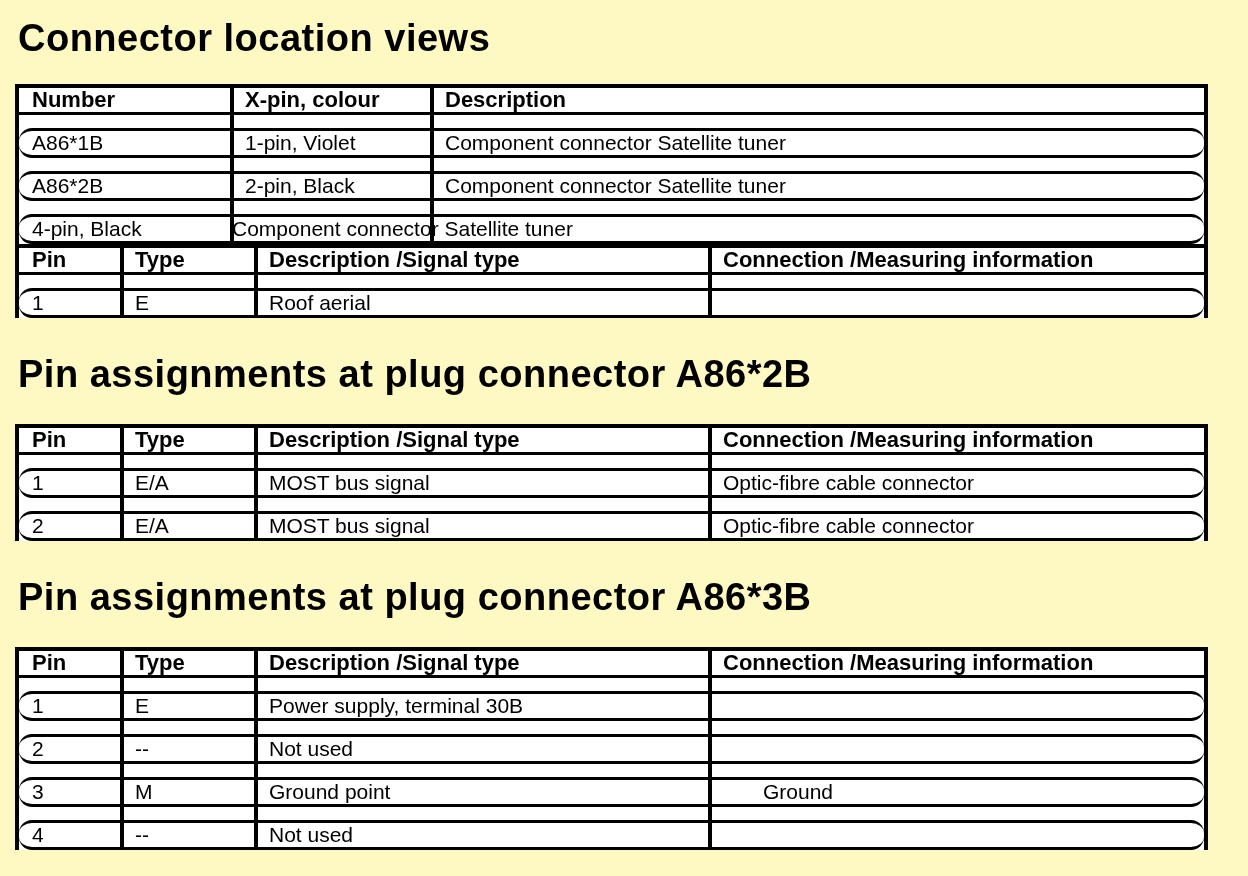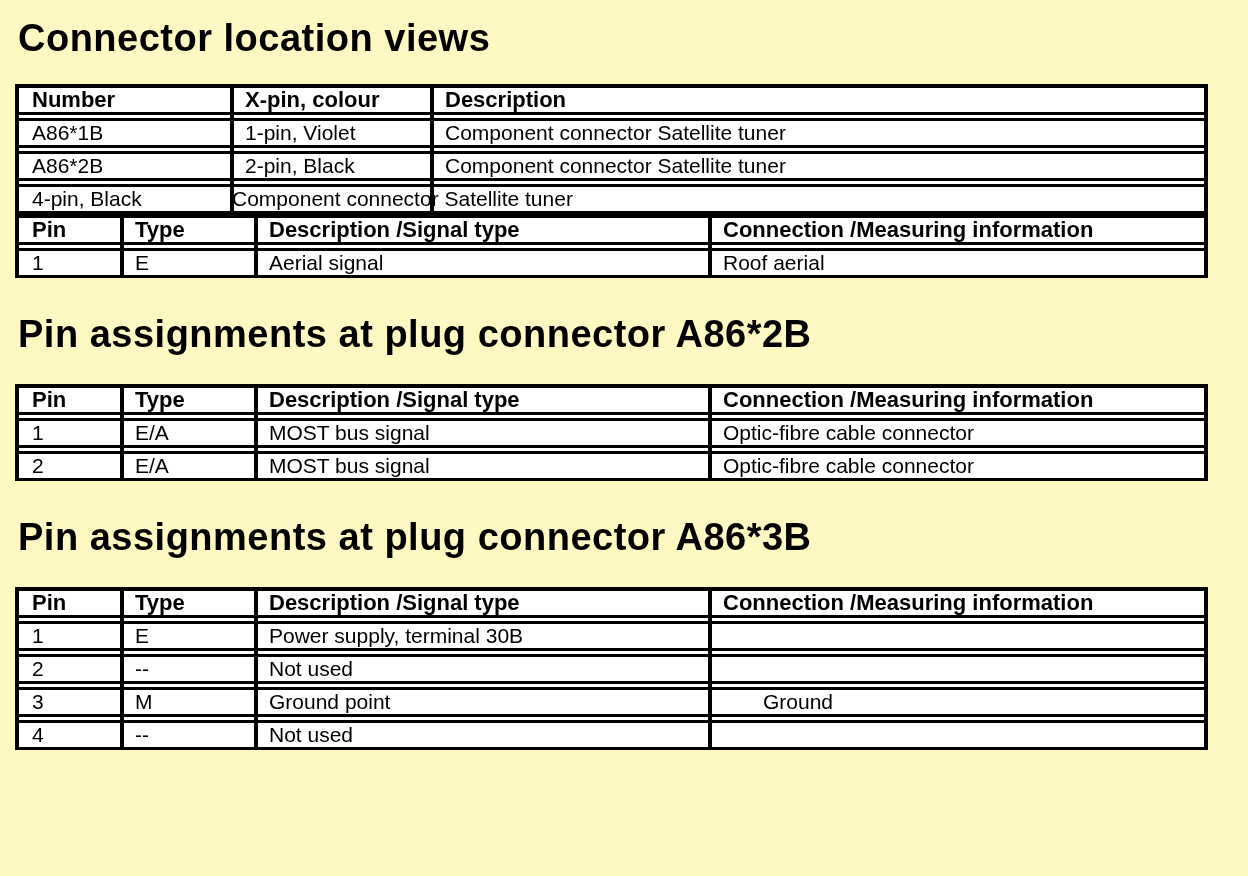--- a/index.html
+++ b/index.html
@@ -37,21 +37,21 @@
     border-left: 4px solid #000;
     border-right: 4px solid #000;
     background: #ffffff;
   }
   .row {
     display: flex;
     border-top: 3px solid #000;
     border-bottom: 3px solid #000;
     background: #ffffff;
   }
-  .row + .row { margin-top: 3px; }
+  .row + .row { margin-top: 13px; border-radius: 13px; }
   .row:first-child { border-top-width: 4px; }
   .row:last-child { border-bottom-width: 4px; }
   .cell {
     height: 24px;
     line-height: 24px;
     font-size: 21px;
     padding-left: 13px;
     padding-right: 4px;
     white-space: nowrap;
     overflow: hidden;
@@ -113,21 +113,20 @@
   <div class="tbl t-pin">
     <div class="row hdr">
       <div class="cell c1">Pin</div>
       <div class="cell c2">Type</div>
       <div class="cell c3">Description /Signal type</div>
       <div class="cell c4">Connection /Measuring information</div>
     </div>
     <div class="row">
       <div class="cell c1">1</div>
       <div class="cell c2">E</div>
-      <div class="cell c3">Aerial signal</div>
       <div class="cell c4">Roof aerial</div>
     </div>
     <i class="vline v1"></i>
     <i class="vline v2"></i>
     <i class="vline v3"></i>
   </div>
 
   <h2 class="h-section">Pin assignments at plug connector A86*2B</h2>
 
   <div class="tbl t-pin">

